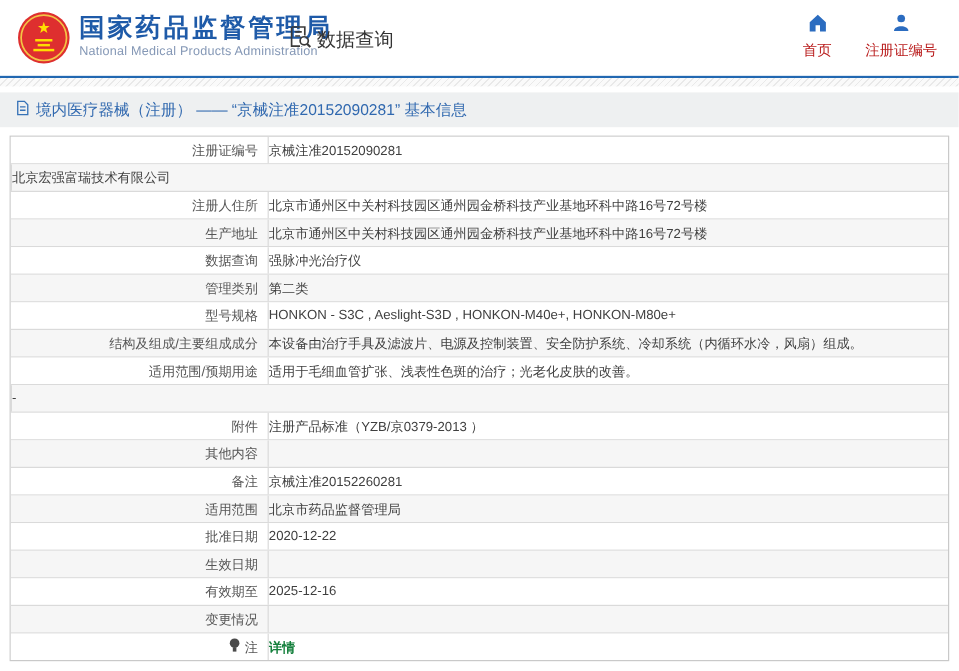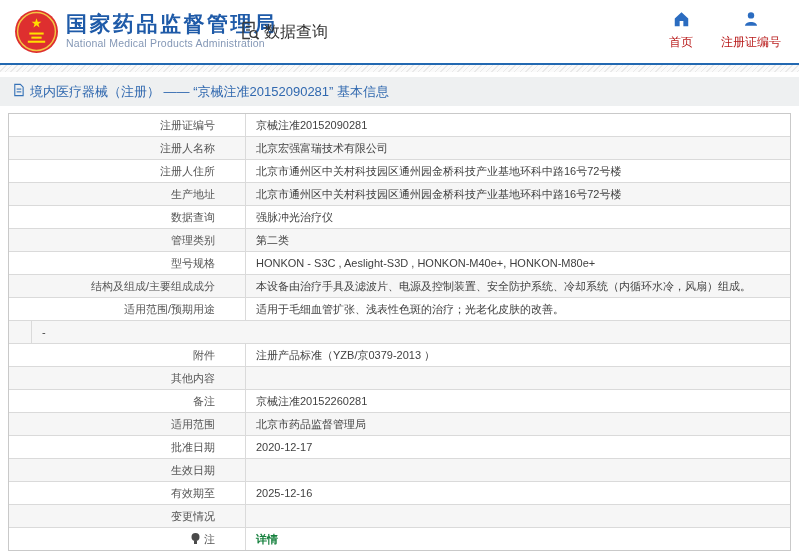--- a/index.html
+++ b/index.html
@@ -20,21 +20,21 @@
   .blue-line{height:2px;background:#2268b1;}
   .hatch{height:7px;background:repeating-linear-gradient(135deg,#e9e9e9 0px,#e9e9e9 1px,#fafafa 1px,#fafafa 4px);}
   
   .breadcrumb{margin-top:5px;height:29px;background:#eef0f1;display:flex;align-items:center;padding-left:12px;gap:5px;color:#3068af;font-size:13px;}
   
   .table-wrap{margin:7px 8px 0;border:1px solid #c9c9c9;}
   .row{display:flex;align-items:stretch;height:22px;border-bottom:1px solid #dadada;background:#fff;font-size:11px;}
   .row:nth-child(even){background:#f6f6f6;}
   .row:last-child{border-bottom:none;}
   .cell-label{width:206px;flex-shrink:0;text-align:right;color:#555;padding-right:8px;display:flex;align-items:center;justify-content:flex-end;gap:3px;}
-  .cell-value{flex:1;border-left:1px solid #dadada;padding-left:10px;color:#3f3f3f;display:flex;align-items:center;white-space:nowrap;overflow:hidden;margin-left:22px;}
+  .cell-value{flex:1;border-left:1px solid #dadada;color:#3f3f3f;display:flex;align-items:center;white-space:nowrap;overflow:hidden;}
   .link{color:#15803d;text-decoration:none;cursor:pointer;font-weight:bold;}
   .ico{display:inline-block;vertical-align:middle;flex-shrink:0;}
 </style>
 </head>
 <body>
 
 <div class="header">
   <span class="logo ico">
     <svg width="45" height="45" viewBox="0 0 44 44">
       <circle cx="22" cy="22" r="21" fill="#de2f2f"></circle>
@@ -96,21 +96,20 @@
   <span>境内医疗器械（注册） —— “京械注准20152090281” 基本信息</span>
 </div>
 
 <div class="table-wrap">
 
   <div class="row">
     <div class="cell-label">注册证编号</div>
     <div class="cell-value">京械注准20152090281</div>
   </div>
   <div class="row">
-    <div class="cell-label">注册人名称</div>
     <div class="cell-value">北京宏强富瑞技术有限公司</div>
   </div>
   <div class="row">
     <div class="cell-label">注册人住所</div>
     <div class="cell-value">北京市通州区中关村科技园区通州园金桥科技产业基地环科中路16号72号楼</div>
   </div>
   <div class="row">
     <div class="cell-label">生产地址</div>
     <div class="cell-value">北京市通州区中关村科技园区通州园金桥科技产业基地环科中路16号72号楼</div>
   </div>
@@ -148,21 +147,21 @@
   <div class="row">
     <div class="cell-label">备注</div>
     <div class="cell-value">京械注准20152260281</div>
   </div>
   <div class="row">
     <div class="cell-label">适用范围</div>
     <div class="cell-value">北京市药品监督管理局</div>
   </div>
   <div class="row">
     <div class="cell-label">批准日期</div>
-    <div class="cell-value">2020-12-17</div>
+    <div class="cell-value">2020-12-22</div>
   </div>
   <div class="row">
     <div class="cell-label">生效日期</div>
     <div class="cell-value"></div>
   </div>
   <div class="row">
     <div class="cell-label">有效期至</div>
     <div class="cell-value">2025-12-16</div>
   </div>
   <div class="row">

